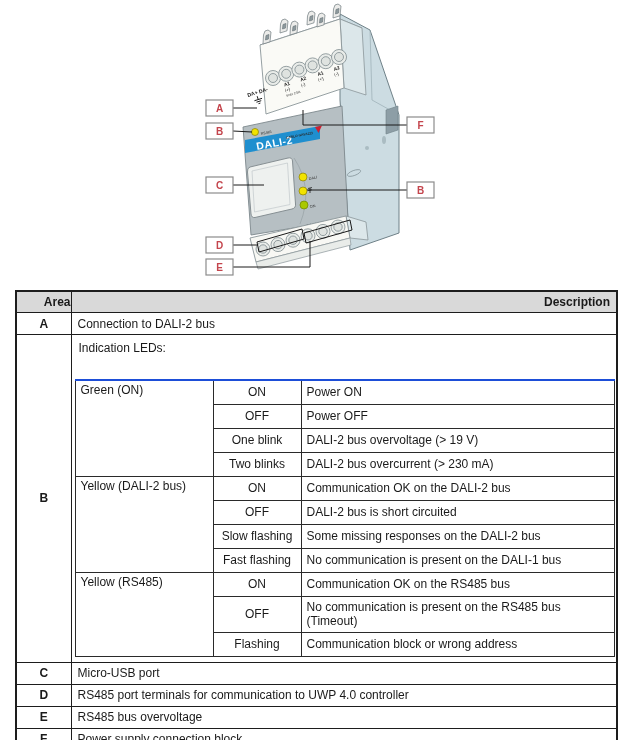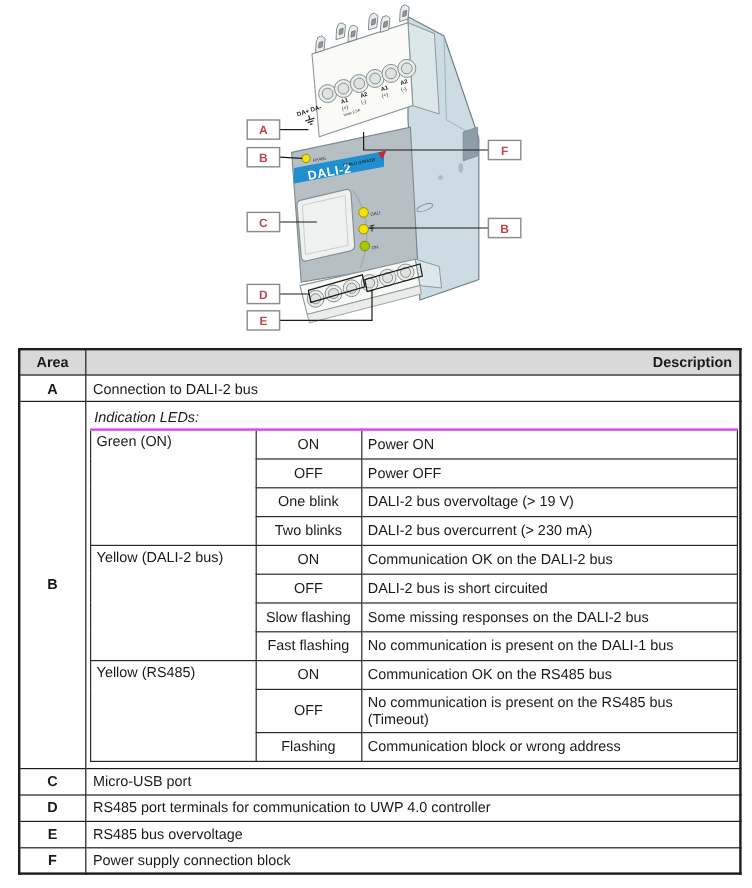--- a/index.html
+++ b/index.html
@@ -15,34 +15,34 @@
   table.outer {
     position:absolute; left:15px; top:290px; width:603px;
     border-collapse:collapse; table-layout:fixed;
     font-size:12px; line-height:14px;
   }
   table.outer, table.outer th, table.outer td { border:1px solid #1d1d1d; }
   table.outer { border:2px solid #1d1d1d; }
   table.outer th {
     background:#d9d9d9; height:18px; font-weight:bold; text-align:right; padding:1px 6px;
   }
-  table.outer th.area-h { text-align:center; padding:1px 0; }
+  table.outer th.area-h { text-align:right; padding:1px 0; }
   td.area-cell { text-align:center; font-weight:bold; vertical-align:middle; padding:0; }
   td.desc-cell { padding:2px 6px; vertical-align:middle;margin-top:24px; }
   tr.simple-row { height:22px; }
   td.b-desc { padding:0; vertical-align:top; }
-  .intro { margin:6px 0 2px 7px;font-style:italic; }
+  .intro { margin:6px 0 24px 7px; }
 
   
   table.nested {
     border-collapse:collapse; table-layout:fixed;
     width:540px; margin:0 0 5px 3px; font-size:12px; line-height:14px;
   }
   table.nested, table.nested td { border:1px solid #2a2a2a; }
-  table.nested { border-top:2px solid #d946ef; }
+  table.nested { border-top:2px solid #1d4ed8; }
   table.nested td { padding:2px 5px; }
   td.led-cell { vertical-align:top; padding-top:3px; }
   td.state-cell { text-align:center; vertical-align:middle; }
   td.ndesc-cell { vertical-align:middle; }
   tr.nrow { height:24px; }
   tr.nrow-tall { height:36px; }
 </style>
 </head>
 <body>
 

